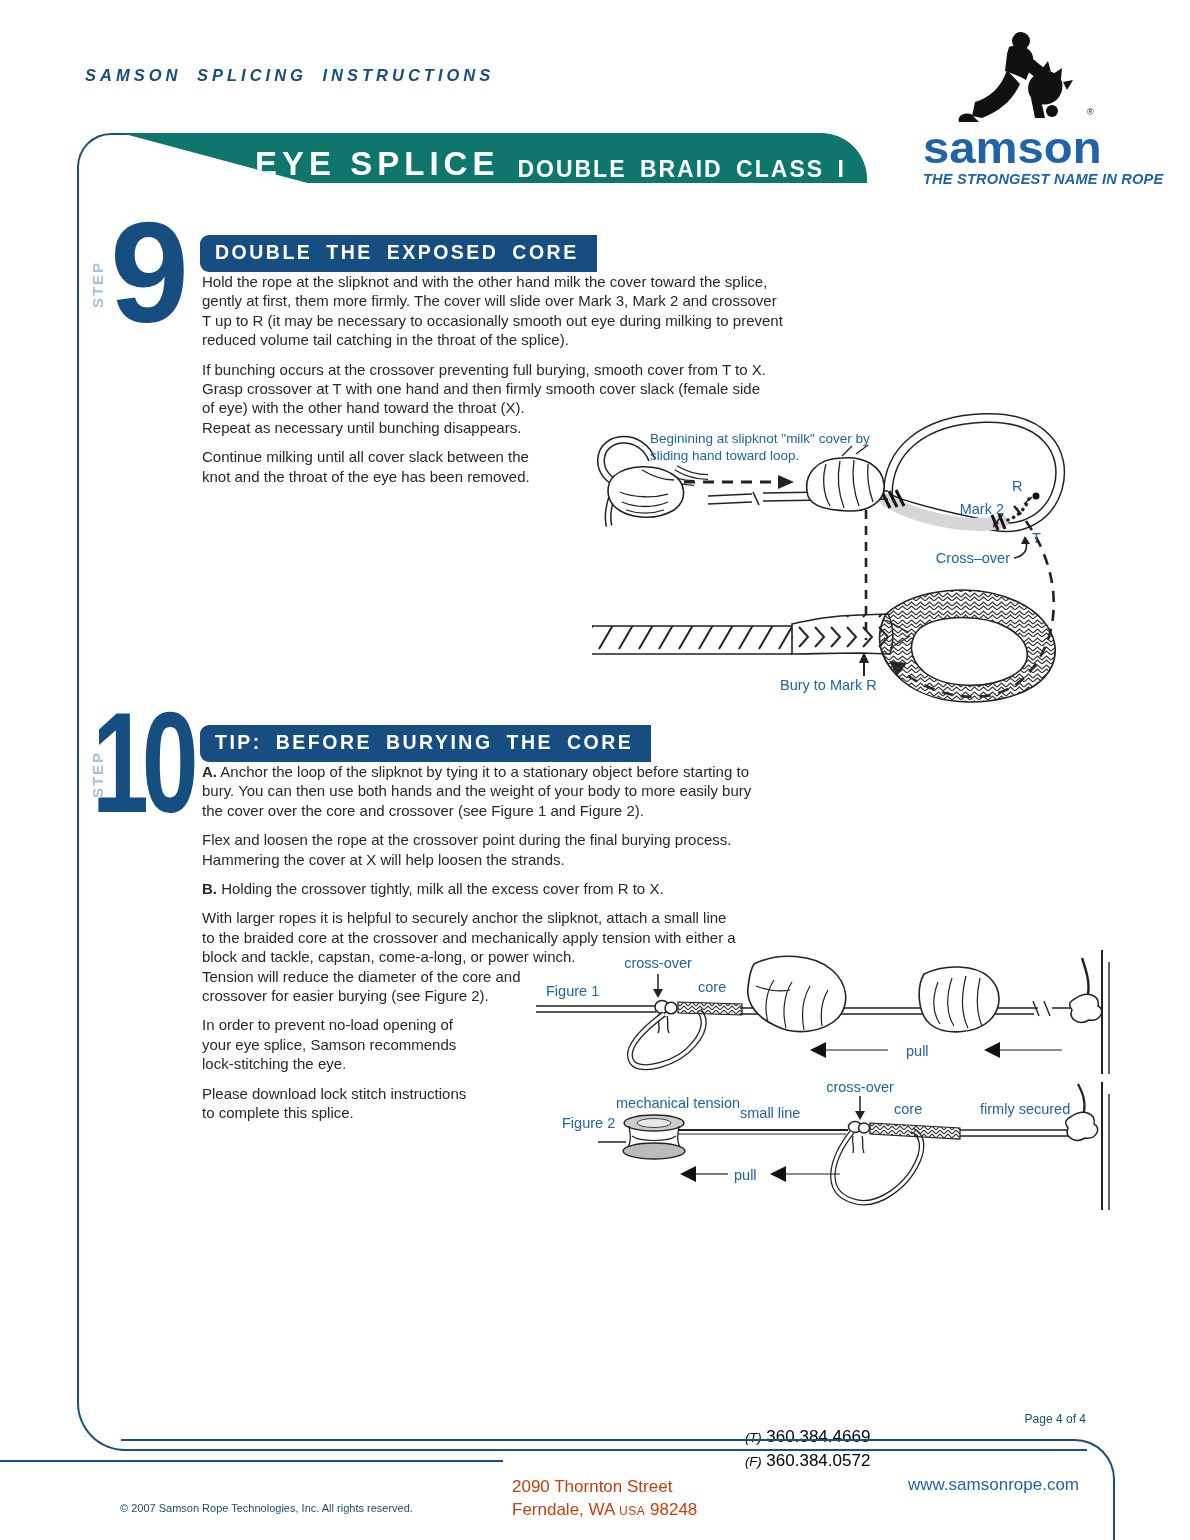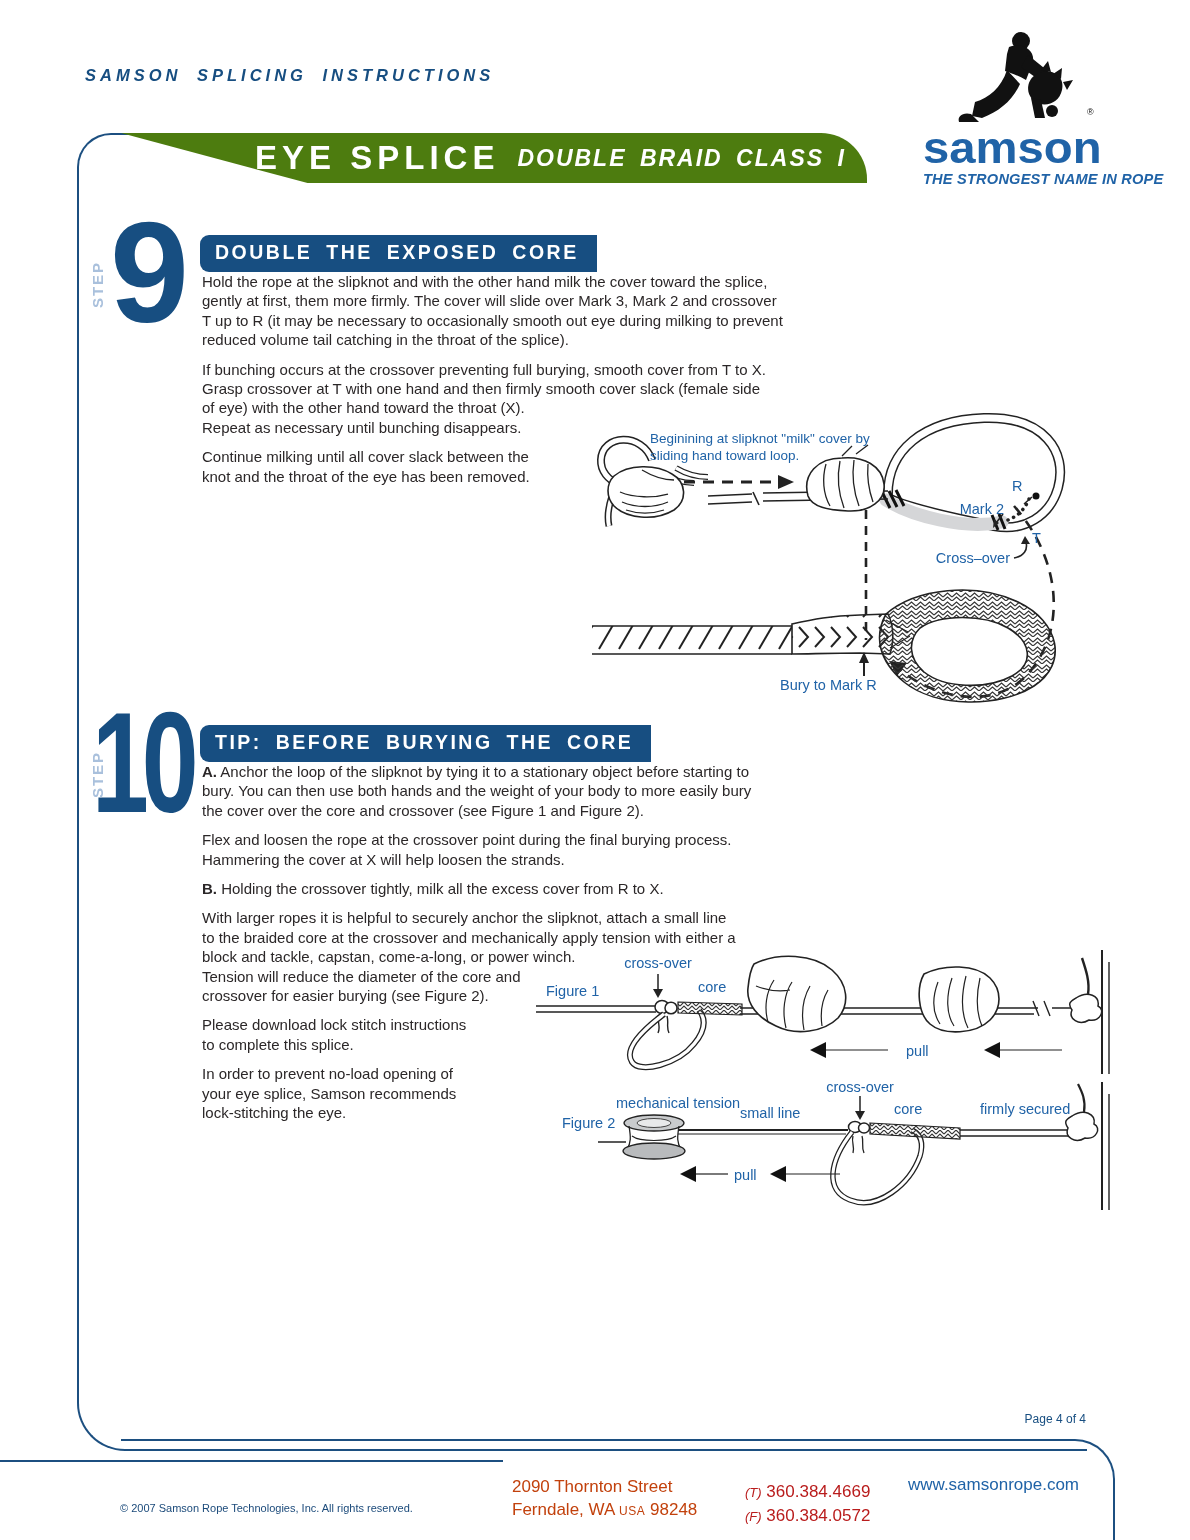--- a/index.html
+++ b/index.html
@@ -1,25 +1,25 @@
 <!DOCTYPE html>
 <html><head>
 <meta charset="utf-8">
 <style>
   html,body{margin:0;padding:0;background:#fff;}
   .page{position:relative;width:1190px;height:1540px;background:#fff;overflow:hidden;
         font-family:"Liberation Sans",sans-serif;color:#2b2728;}
   
   .eyebrow{position:absolute;left:85px;top:66px;font-size:16.5px;font-weight:700;font-style:italic;
            letter-spacing:4px;word-spacing:7px;color:#174e81;}
-  .banner{position:absolute;left:121px;top:133px;width:746px;height:50px;background:#4d7c0f;
+  .banner{position:absolute;left:121px;top:133px;width:746px;height:50px;background:#0f766e;
           border-radius:0 46px 0 0;clip-path:polygon(0 0,100% 0,100% 100%,25% 100%);z-index:3;
-          display:flex;align-items:center;justify-content:flex-start;padding-left:134px;box-sizing:border-box;}
+          display:flex;align-items:flex-end;justify-content:flex-start;padding-left:134px;box-sizing:border-box;}
   .banner .t1{color:#fff;font-size:33px;font-weight:700;letter-spacing:5px;}
-  .banner .t2{color:#fff;font-size:23px;font-weight:700;font-style:italic;letter-spacing:2px;margin-left:18px;word-spacing:5px;}
+  .banner .t2{color:#fff;font-size:23px;font-weight:700;letter-spacing:2px;margin-left:18px;word-spacing:5px;}
   
   .curve-top{position:absolute;left:77px;top:133px;width:60px;height:80px;
              border-left:2px solid #1c4f80;border-top:2px solid #1c4f80;border-top-left-radius:34px;z-index:1;}
   .rule-left-bottom{position:absolute;left:77px;top:200px;width:1008px;height:1249px;
              border-left:2px solid #1c4f80;border-bottom:2px solid #1c4f80;border-bottom-left-radius:48px;z-index:1;}
   .rule-right{position:absolute;left:121px;top:1439px;width:992px;height:101px;
              border-top:2px solid #1c4f80;border-right:2px solid #1c4f80;border-top-right-radius:40px;z-index:1;}
   .rule-short{position:absolute;left:0;top:1460px;width:503px;border-top:2px solid #1c4f80;z-index:1;}
   
   .logo{position:absolute;left:905px;top:30px;width:240px;height:165px;}
@@ -49,21 +49,21 @@
   .caption{position:absolute;left:650px;top:430px;width:280px;font-size:13.5px;line-height:17px;
            color:#2063a7;white-space:pre-line;z-index:2;}
   .dlabel{fill:#2063a7;font-size:14.5px;font-family:"Liberation Sans",sans-serif;}
   .svg9{position:absolute;left:556px;top:412px;z-index:1;}
   .svgfigs{position:absolute;left:528px;top:946px;z-index:1;}
   
   .pagenum{position:absolute;left:986px;top:1412px;width:100px;text-align:right;font-size:12px;color:#174e81;}
   .copyright{position:absolute;left:120px;top:1502px;font-size:11px;color:#1b4a7a;}
   .addr{position:absolute;left:512px;top:1475px;font-size:17px;line-height:23px;color:#c2410c;}
   .addr .sc{font-size:12px;letter-spacing:.5px;}
-  .phones{position:absolute;left:745px;top:1480px;font-size:17px;line-height:23px;color:#b91c1c;}
+  .phones{position:absolute;left:745px;top:1425px;font-size:17px;line-height:23px;color:#000000;}
   .phones .pl{font-style:italic;font-size:13px;}
   .web{position:absolute;left:908px;top:1475px;font-size:17px;color:#2063a7;}
 </style>
 </head>
 <body>
 
 <div class="page">
 
   <div class="curve-top"></div>
   <div class="rule-left-bottom"></div>
@@ -217,25 +217,25 @@
 bury. You can then use both hands and the weight of your body to more easily bury
 the cover over the core and crossover (see Figure 1 and Figure 2).</span></p>
     <p><span class="ptext">Flex and loosen the rope at the crossover point during the final burying process.
 Hammering the cover at X will help loosen the strands.</span></p>
     <p><b>B.</b> <span class="ptext">Holding the crossover tightly, milk all the excess cover from R to X.</span></p>
     <p><span class="ptext">With larger ropes it is helpful to securely anchor the slipknot, attach a small line
 to the braided core at the crossover and mechanically apply tension with either a
 block and tackle, capstan, come-a-long, or power winch.
 Tension will reduce the diameter of the core and
 crossover for easier burying (see Figure 2).</span></p>
-    <p><span class="ptext">Please download lock stitch instructions
-to complete this splice.</span></p>
     <p><span class="ptext">In order to prevent no-load opening of
 your eye splice, Samson recommends
 lock-stitching the eye.</span></p>
+    <p><span class="ptext">Please download lock stitch instructions
+to complete this splice.</span></p>
   </div>
 
   <svg class="svgfigs" width="588" height="266" viewBox="0 0 588 266">
     <defs>
       <pattern id="braidF" width="8" height="8" patternUnits="userSpaceOnUse">
         <path d="M0,4 L4,0 L8,4 M0,8 L4,4 L8,8" stroke="#333" stroke-width="1.1" fill="none"></path>
       </pattern>
     </defs>
 
     <g>

